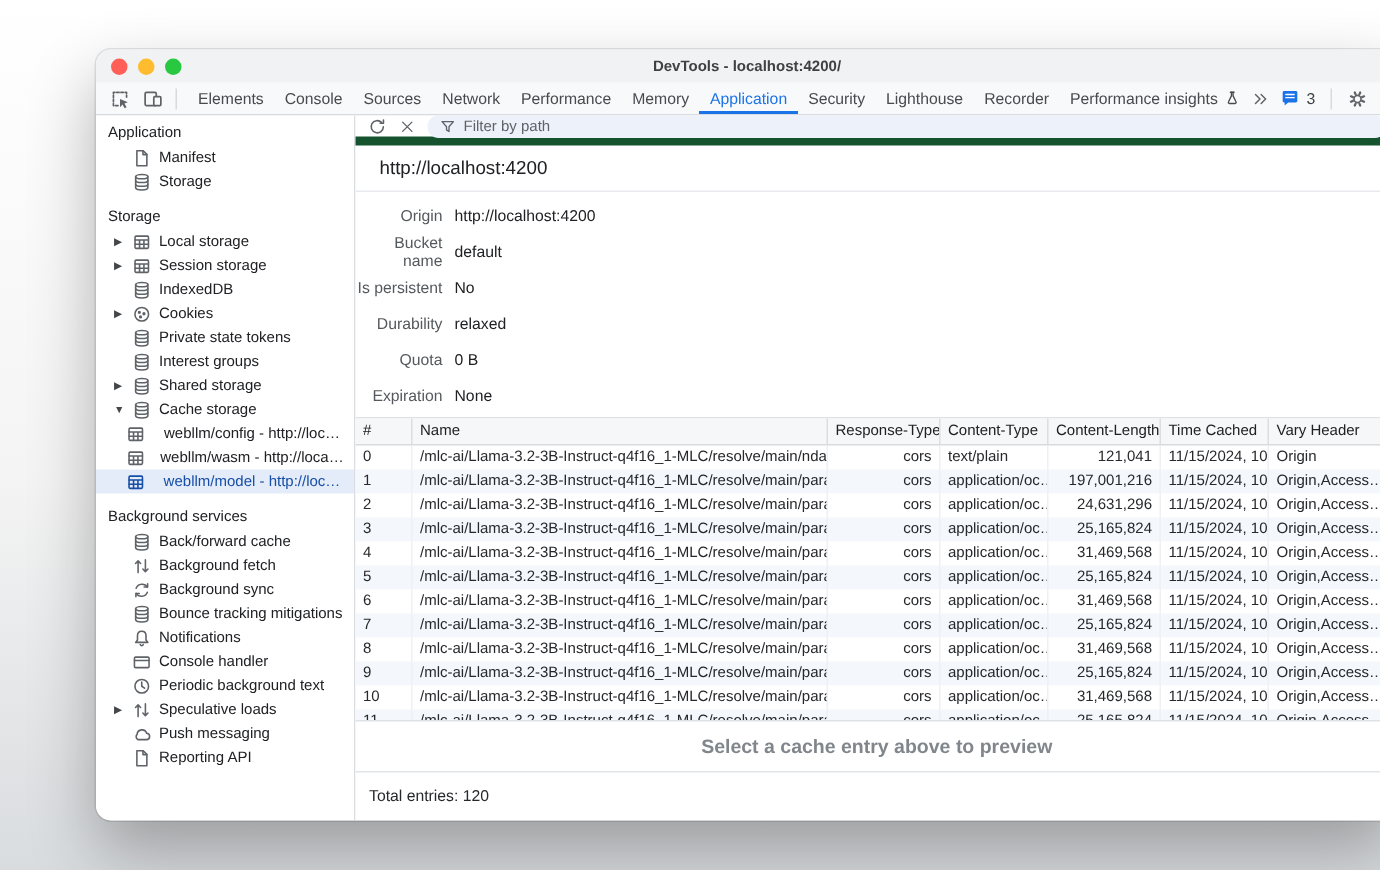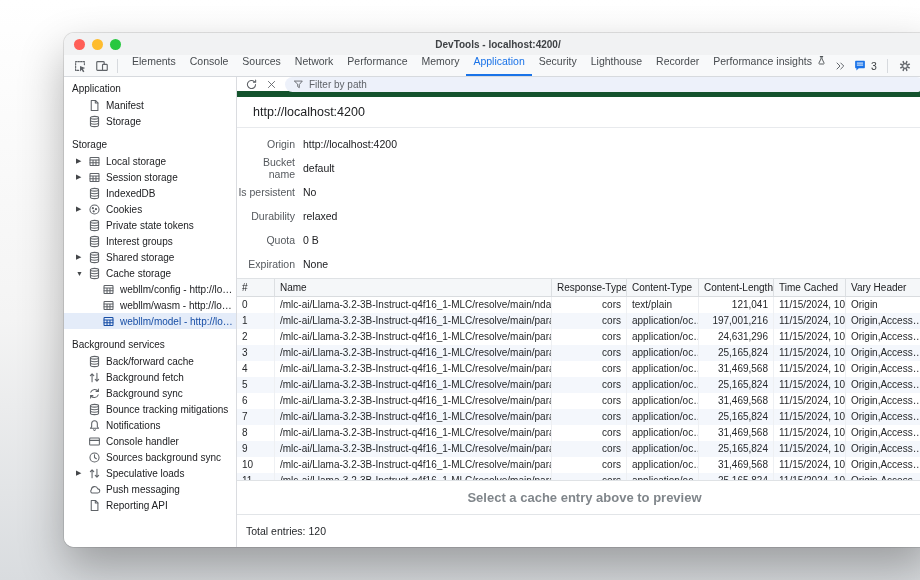--- a/index.html
+++ b/index.html
@@ -22,36 +22,36 @@
   .lights { position:absolute; left:10px; top:6px; display:flex; gap:7px; }
   .light { width:11px; height:11px; border-radius:50%; }
   .light.r { background:#ff5f57; } .light.y { background:#febc2e; } .light.g { background:#28c840; }
   
   .tabbar { height:22px; flex:none; background:#f8f9fa; border-bottom:1px solid #d7dade;
     display:flex; align-items:stretch; font-size:10.5px; color:#474b4f; padding-left:6px; white-space:nowrap; }
   .tb-icons { display:flex; align-items:center; gap:2px; padding-right:4px; }
   .tb-btn { width:20px; height:18px; display:flex; align-items:center; justify-content:center; color:#5f6368; }
   .tb-sep { width:1px; height:14px; background:#d7dade; margin:0 3px; align-self:center; }
   .tab-strip { display:flex; align-items:stretch; }
-  .tab { display:flex; align-items:flex-start; gap:4px; padding:0 7px; cursor:default; }
+  .tab { display:flex; align-items:center; gap:4px; padding:0 7px; cursor:default; }
   .tab.active { color:#1a73e8; box-shadow:inset 0 -2px 0 #1a73e8; }
   .tab .icon svg { display:block; }
   .tb-right { margin-left:auto; display:flex; align-items:center; gap:7px; padding-right:9px; color:#5f6368; }
   .issues { display:flex; align-items:center; gap:4px; font-size:10.5px; color:#3c4043; }
   .icon { display:inline-flex; }
   .icon svg { display:block; }
   
   .content { flex:1; display:flex; min-height:0; }
   .sidebar { width:173px; flex:none; border-right:1px solid #dadce0; overflow:hidden;
     padding-top:4px; font-size:10px; color:#202124; background:#fff; }
   .section { margin-bottom:8px; }
   .section-title { height:16px; line-height:16px; padding-left:8px; color:#202124; }
   .item { height:16px; display:flex; align-items:center; gap:5px; padding-left:24px; position:relative; cursor:default; }
   .item .lbl { white-space:nowrap; overflow:hidden; text-overflow:ellipsis; flex:1; padding-right:2px; }
-  .item.indent { padding-left:38px; }
+  .item.indent { padding-left:20px;text-align:center; }
   .item.selected { background:#e4ecf9; color:#174ea6; }
   .item.selected .icon { color:#174ea6; }
   .item .icon { color:#5f6368; flex:none; }
   .expander { position:absolute; left:12px; top:0; height:16px; display:flex; align-items:center;
     font-size:7px; color:#44474a; }
   .expander.collapsed::before { content:"\25B6"; }
   .expander.expanded::before { content:"\25BC"; }
   
   .main { flex:1; min-width:0; display:flex; flex-direction:column; background:#fff; }
   .toolbar { height:20px; flex:none; border-bottom:6px solid #14532d; display:flex; align-items:center;
@@ -396,21 +396,21 @@
               </span>
               <span class="lbl">Console handler</span>
             </div>
             <div class="item">
               <span class="icon">
                 <svg width="13" height="13" viewBox="0 0 16 16" fill="none" stroke="currentColor" stroke-width="1.3" stroke-linecap="round" stroke-linejoin="round">
                   <circle cx="8" cy="8" r="5.6"></circle>
                   <path d="M8 4.6V8l2.3 1.6"></path>
                 </svg>
               </span>
-              <span class="lbl">Sources background sync</span>
+              <span class="lbl">Periodic background text</span>
             </div>
             <div class="item">
               <span class="expander collapsed"></span>
               <span class="icon">
                 <svg width="13" height="13" viewBox="0 0 16 16" fill="none" stroke="currentColor" stroke-width="1.3" stroke-linecap="round" stroke-linejoin="round">
                   <path d="M5 13.2V3.6M5 3.6 2.9 5.7M5 3.6l2.1 2.1"></path>
                   <path d="M11 2.8v9.6M11 12.4l-2.1-2.1M11 12.4l2.1-2.1"></path>
                 </svg>
               </span>
               <span class="lbl">Speculative loads</span>

